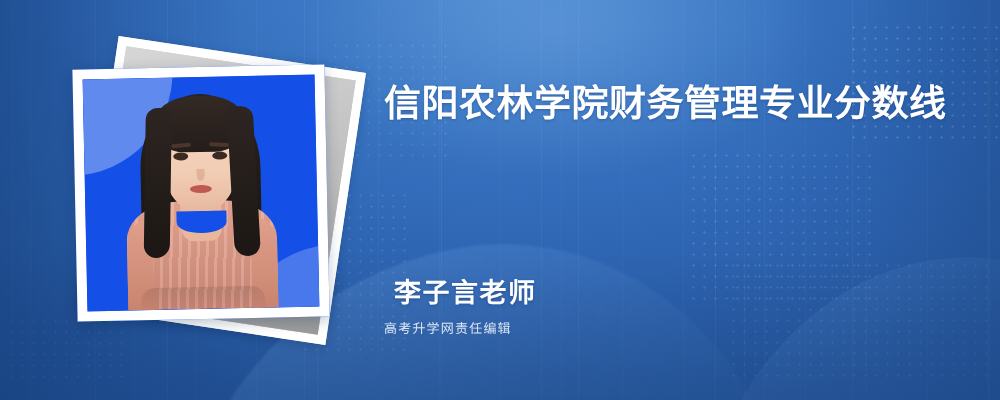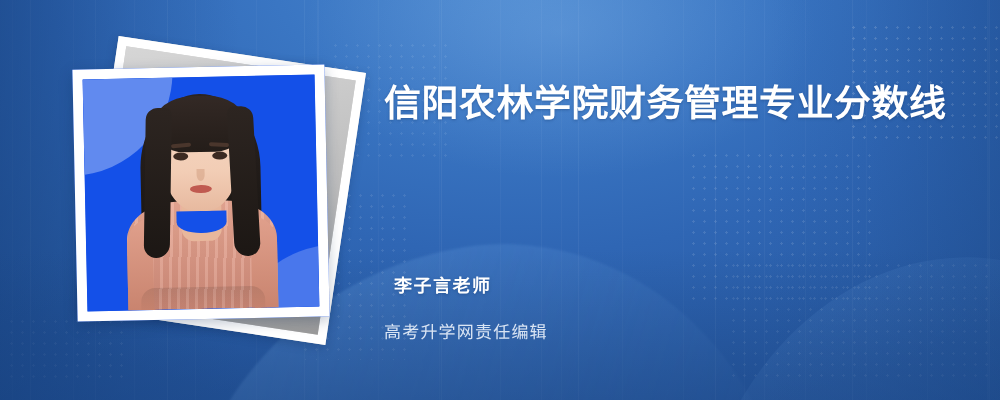--- a/index.html
+++ b/index.html
@@ -305,31 +305,31 @@
     line-height: 56px;
     letter-spacing: 0.5px;
     text-shadow: 0 1px 3px rgba(12,44,92,0.35);
   }
   .headline .line { display: block; }
   .author-name {
     position: absolute;
     left: 10px;
     top: 271px;
     color: #ffffff;
-    font-size: 18px;
+    font-size: 27px;
     font-weight: 700;
     letter-spacing: 1.5px;
     text-shadow: 0 1px 3px rgba(12,44,92,0.35);
   }
   .author-role {
     position: absolute;
     left: 0px;
     top: 318px;
     color: #e3ecf8;
-    font-size: 17px;
+    font-size: 13px;
     font-weight: 400;
     letter-spacing: 1.2px;
     opacity: 0.95;
   }
 </style>
 </head>
 <body>
 
 <div class="banner">
 

